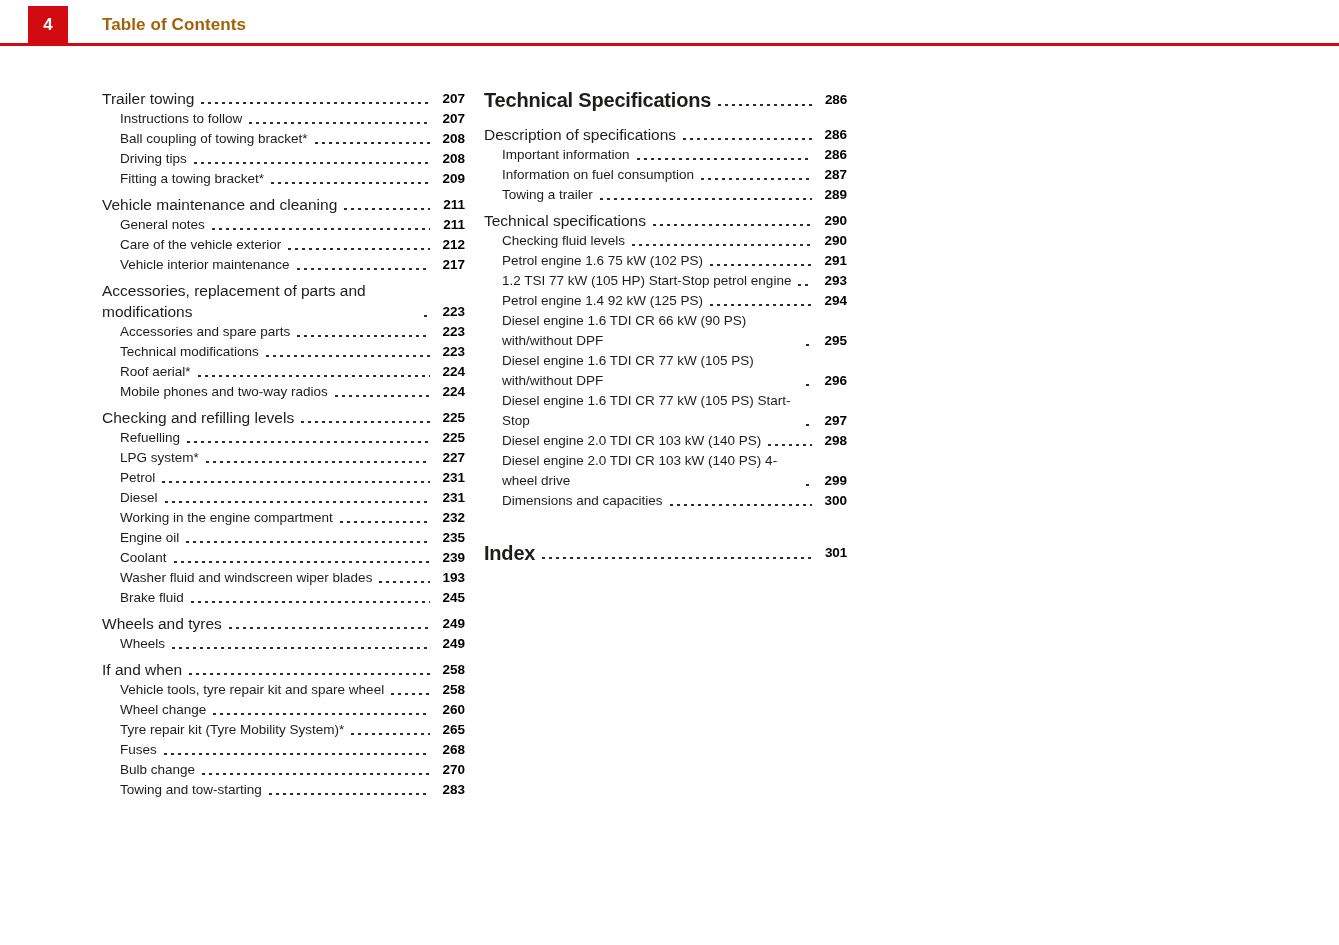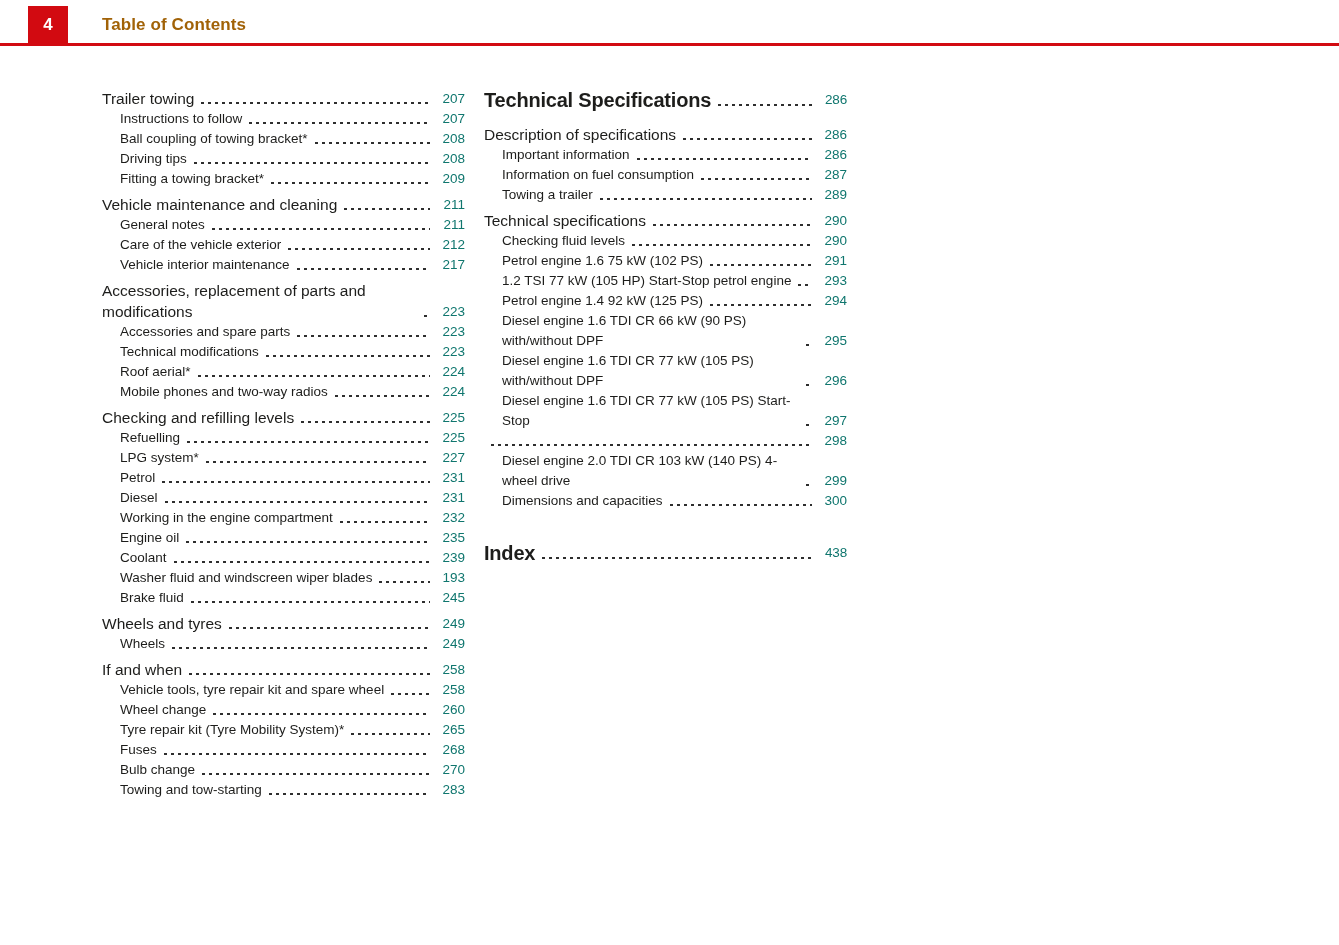--- a/index.html
+++ b/index.html
@@ -35,22 +35,22 @@
     position: absolute; left: 102px; top: 88px;
     display: flex; gap: 19px;
   }
   .col { width: 363px; }
 
   
   .entry { display: flex; align-items: flex-end; }
   .entry .label { min-width: 0; }
   .entry .page {
     flex: none; width: 32px; text-align: right;
-    font-size: 13.5px; font-weight: normal; line-height: inherit;
-    color: #0f766e;
+    font-size: 13.5px; font-weight: bold; line-height: inherit;
+    color: #000000;
   }
   .entry .leader {
     flex: 1 1 auto; min-width: 8px; height: 4px;
     margin: 0 3px 4px 5px;
     background-image: radial-gradient(circle, #2e2e2e 1.15px, transparent 1.45px);
     background-size: 7px 4px;
     background-repeat: repeat-x;
     background-position: left bottom;
   }
 
@@ -305,34 +305,35 @@
           <span class="label">Diesel engine 1.6 TDI CR 77 kW (105 PS) with/without DPF</span>
           <span class="leader"></span>
           <span class="page">296</span>
         </div>
         <div class="entry sub">
           <span class="label">Diesel engine 1.6 TDI CR 77 kW (105 PS) Start-Stop</span>
           <span class="leader"></span>
           <span class="page">297</span>
         </div>
         <div class="entry sub">
+          <span class="label">Diesel engine 2.0 TDI CR 103 kW (140 PS)</span>
           <span class="leader"></span>
           <span class="page">298</span>
         </div>
         <div class="entry sub">
           <span class="label">Diesel engine 2.0 TDI CR 103 kW (140 PS) 4-wheel drive</span>
           <span class="leader"></span>
           <span class="page">299</span>
         </div>
         <div class="entry sub">
           <span class="label">Dimensions and capacities</span>
           <span class="leader"></span>
           <span class="page">300</span>
         </div>
         <div class="entry chapter">
           <span class="label">Index</span>
           <span class="leader"></span>
-          <span class="page">438</span>
+          <span class="page">301</span>
         </div>
       </section>
   </main>
 
 </div>
 
 </body></html>

